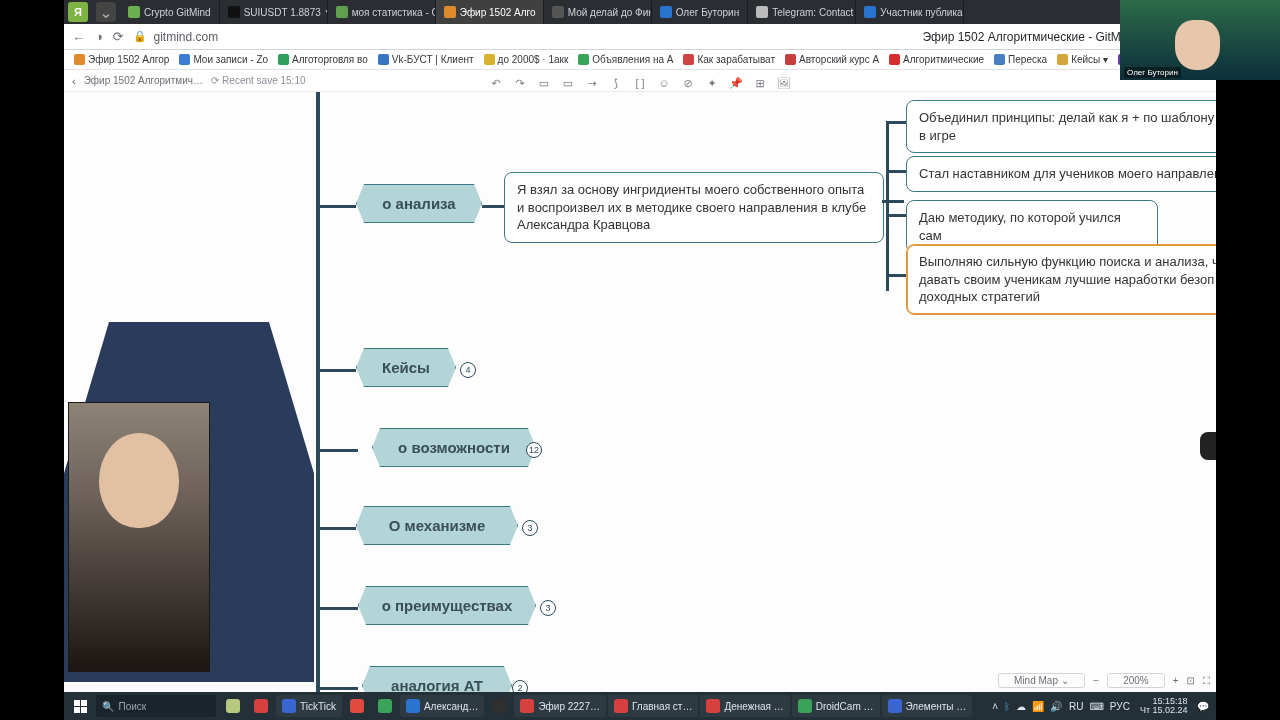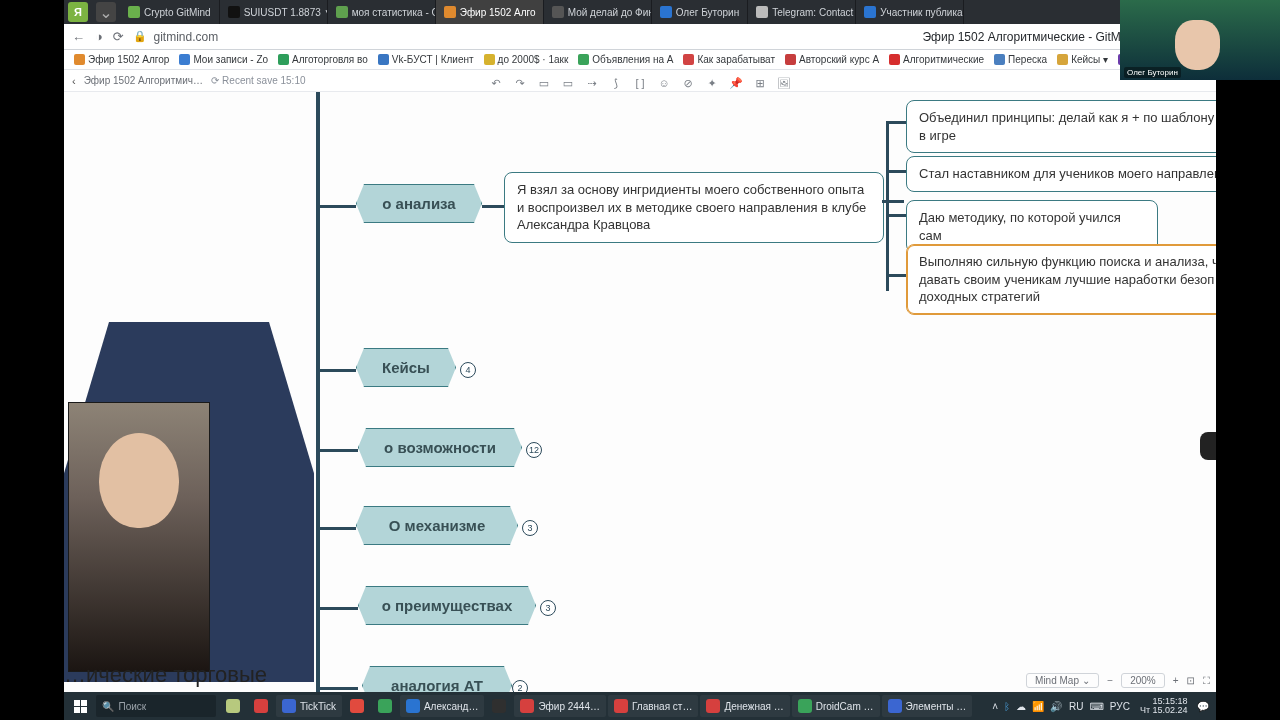--- a/index.html
+++ b/index.html
@@ -66,21 +66,21 @@
   
   .hb { position: absolute; height: 3px; background: #2c4a5b; }
   
   
   .cam-top { position: absolute; top: 0; right: 0; width: 160px; height: 80px; background: linear-gradient(180deg,#2b6b4a 0%, #0d2e3a 100%); z-index: 50; }
   .cam-top::after { content:""; position:absolute; left:55px; top:20px; width:45px; height:50px; background:#e8c6ab; border-radius:40% 40% 45% 45%; }
   .cam-label { position: absolute; left: 4px; bottom: 2px; font-size: 8px; color: #fff; background: rgba(0,0,0,.4); padding: 1px 3px; border-radius: 2px; }
   
   
   .canvas-status { position: absolute; right: 6px; bottom: 4px; display: flex; align-items: center; gap: 8px; font-size: 10px; color: #6b6f76; }
-  .cs-btn { border: 1px solid #d0d4d9; border-radius: 3px; padding: 1px 8px; display: flex; align-items: center; gap: 3px; }
+  .cs-btn { border: 1px solid #d0d4d9; border-radius: 3px; padding: 1px 15px; display: flex; align-items: center; gap: 3px; }
   
   
   .taskbar { position: absolute; bottom: 0; left: 64px; right: 64px; height: 28px; background: #233037; display: flex; align-items: center; color: #dfe4ea; font-size: 10px; }
   .tb-start { width: 24px; height: 24px; margin: 0 4px; display: flex; align-items: center; justify-content: center; }
   .win-logo { display: grid; grid-template-columns: 6px 6px; grid-template-rows: 6px 6px; gap: 1px; }
   .win-logo span { background: #fff; }
   .tb-search { display: flex; align-items: center; gap: 4px; background: #1a252b; height: 22px; padding: 0 6px; border-radius: 2px; width: 120px; }
   .tb-apps { display: flex; align-items: center; gap: 2px; margin-left: 4px; flex: 1; overflow: hidden;}
   .tb-app { width: 26px; height: 22px; display: flex; align-items: center; justify-content: center; border-radius: 2px; }
   .tb-app.wide { width: auto; padding: 0 6px; gap: 4px; background: rgba(255,255,255,.05); text-align: center; }
@@ -229,21 +229,21 @@
   <div class="trunk"></div>
   <div id="mm-mount">
       <div class="branch" style="left: 254px; top: 113px; width: 38px;"></div>
       <div class="node" style="left: 292px; top: 92px; min-width: 126px;">о анализа</div>
       <div class="branch" style="left: 418px; top: 113px; width: 22px;"></div>
       <div class="child" style="left: 440px; top: 80px; width: 380px;">Я взял за основу ингридиенты моего собственного опыта и воспроизвел их в методике своего направления в клубе Александра Кравцова</div>
       <div class="branch" style="left: 254px; top: 277px; width: 38px;"></div>
       <div class="node" style="left: 292px; top: 256px; min-width: 100px;">Кейсы</div>
       <div class="count-badge" style="left: 396px; top: 270px;">4</div>
       <div class="branch" style="left: 254px; top: 357px; width: 40px;"></div>
-      <div class="node" style="left: 294px; top: 336px; min-width: 164px;">о возможности</div>
+      <div class="node" style="left: 308px; top: 336px; min-width: 164px;">о возможности</div>
       <div class="count-badge" style="left: 462px; top: 350px;">12</div>
       <div class="branch" style="left: 254px; top: 435px; width: 38px;"></div>
       <div class="node" style="left: 292px; top: 414px; min-width: 162px;">О механизме</div>
       <div class="count-badge" style="left: 458px; top: 428px;">3</div>
       <div class="branch" style="left: 254px; top: 515px; width: 40px;"></div>
       <div class="node" style="left: 294px; top: 494px; min-width: 178px;">о преимуществах</div>
       <div class="count-badge" style="left: 476px; top: 508px;">3</div>
       <div class="branch" style="left: 254px; top: 595px; width: 40px;"></div>
       <div class="node" style="left: 298px; top: 574px; min-width: 150px;">аналогия АТ</div>
       <div class="count-badge" style="left: 448px; top: 588px;">2</div>
@@ -259,21 +259,20 @@
       <div class="child" style="left: 842px; top: 8px; right: -60px;">Объединил принципы: делай как я + по шаблону шкурой в игре</div>
       <div class="child" style="left: 842px; top: 64px; right: -60px;">Стал наставником для учеников моего направлен</div>
       <div class="child" style="left: 842px; top: 108px; width: 252px;">Даю методику, по которой учился сам</div>
       <div class="child highlight" style="left: 842px; top: 152px; right: -60px;">Выполняю сильную функцию поиска и анализа, ч давать своим ученикам лучшие наработки безоп доходных стратегий</div>
     </div>
 
   <div class="pentagon"></div>
   <div class="photo">
       <div class="photo-face"></div>
     </div>
-  <div class="truncated-title">…ические торговые</div>
 
   <div class="float-widget"></div>
 
   <div class="canvas-status">
     <div class="cs-btn">
         <span>Mind Map</span>
         <span>⌄</span>
       </div>
     <span>−</span>
     <div class="cs-btn">
@@ -321,21 +320,21 @@
       </div>
       <div class="tb-app wide">
         <span class="ic" style="background:#2a74d1"></span>
         <span>Александ…</span>
       </div>
       <div class="tb-app">
         <span class="ic" style="background:#2f2f2f"></span>
       </div>
       <div class="tb-app wide">
         <span class="ic" style="background:#d6403e"></span>
-        <span>Эфир 2444…</span>
+        <span>Эфир 2227…</span>
       </div>
       <div class="tb-app wide">
         <span class="ic" style="background:#d6403e"></span>
         <span>Главная ст…</span>
       </div>
       <div class="tb-app wide">
         <span class="ic" style="background:#d6403e"></span>
         <span>Денежная …</span>
       </div>
       <div class="tb-app wide">

